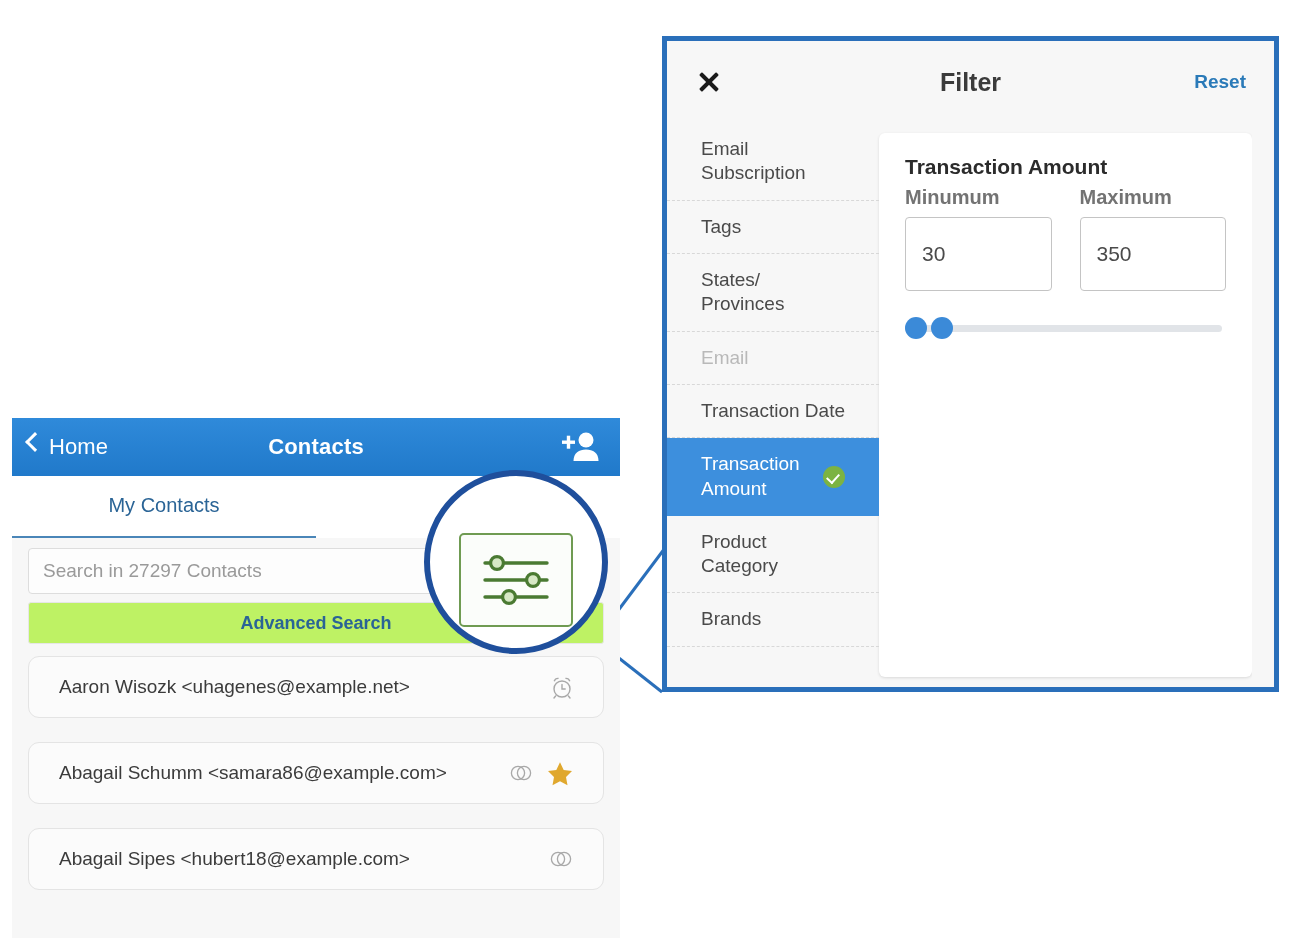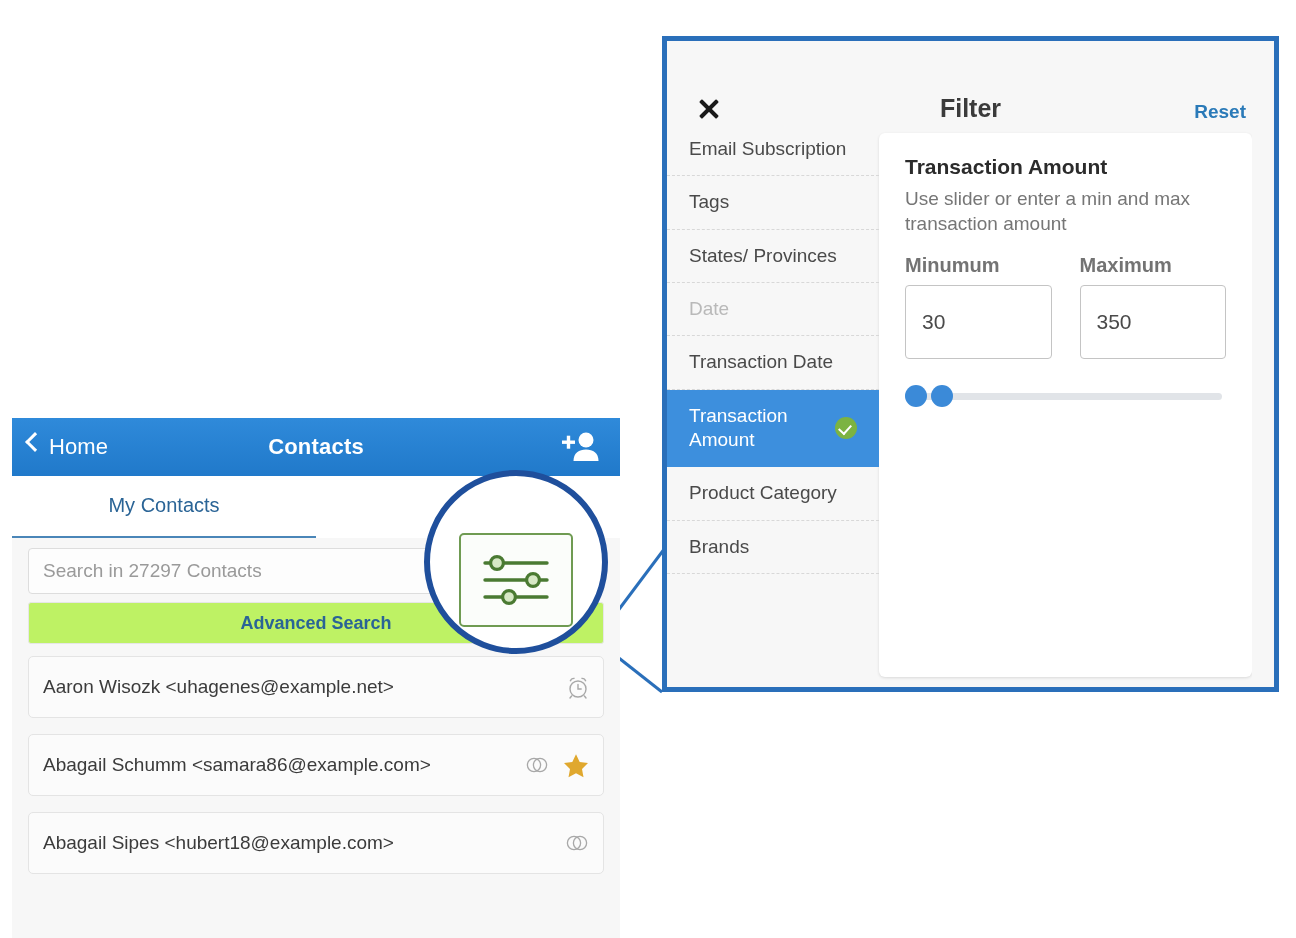--- a/index.html
+++ b/index.html
@@ -143,25 +143,25 @@
     box-sizing: border-box;
   }
 
   #contact-list {
     padding: 12px 16px 0 16px;
   }
   .contact-row {
     height: 62px;
     background: #fbfbfb;
     border: 1px solid #e4e4e4;
-    border-radius: 5px;
-    margin-bottom: 16px;
-    display: flex;
-    align-items: center;
-    padding: 0 14px;
+    border-radius: 11px;
+    margin-bottom: 24px;
+    display: flex;
+    align-items: center;
+    padding: 0 30px;
     box-sizing: border-box;
   }
   .contact-name {
     flex: 1;
     font-size: 19px;
     color: #3b3b3b;
     white-space: nowrap;
     overflow: hidden;
   }
   .row-icons {
@@ -210,21 +210,21 @@
     height: 656px;
     border: 5px solid #2a6fba;
     background: #f7f7f7;
     box-sizing: border-box;
     display: flex;
     flex-direction: column;
   }
   #filter-panel-header {
     height: 82px;
     display: flex;
-    align-items: flex-end;
+    align-items: center;
     padding: 0 28px;
     box-sizing: border-box;
     position: relative;
     flex: 0 0 auto;
   }
   #filter-close-button {
     width: 28px;
     height: 28px;
     position: relative;
   }
@@ -262,21 +262,21 @@
     flex: 1;
     display: flex;
     min-height: 0;
   }
   #filter-categories {
     width: 212px;
     flex: 0 0 212px;
     background: #f7f7f7;
   }
   .filter-cat {
-    padding: 14px 22px;
+    padding: 14px 34px;
     font-size: 19px;
     color: #4a4a4a;
     border-bottom: 1px dashed #d8d8d8;
     line-height: 1.28;
     box-sizing: border-box;
     position: relative;
   }
   .filter-cat.disabled { color: #b9b9b9; }
   .filter-cat.selected {
     background: #3d8fdd;
@@ -504,41 +504,40 @@
       <div class="filter-cat">
         <span class="cat-label">Email Subscription</span>
       </div>
       <div class="filter-cat">
         <span class="cat-label">Tags</span>
       </div>
       <div class="filter-cat">
         <span class="cat-label">States/ Provinces</span>
       </div>
       <div class="filter-cat disabled">
-        <span class="cat-label">Date</span>
+        <span class="cat-label">Email</span>
       </div>
       <div class="filter-cat">
         <span class="cat-label">Transaction Date</span>
       </div>
       <div class="filter-cat selected">
         <span class="cat-label">Transaction Amount</span>
         <span class="check-badge"></span>
       </div>
       <div class="filter-cat">
         <span class="cat-label">Product Category</span>
       </div>
       <div class="filter-cat">
         <span class="cat-label">Brands</span>
       </div>
     </div>
 
     <div id="filter-content-wrap">
       <div id="filter-content-card">
         <div id="panel-heading">Transaction Amount</div>
-        <div id="panel-description">Use slider or enter a min and max transaction amount</div>
 
         <div id="range-fields">
           <div class="range-field">
             <div class="range-label">Minumum</div>
             <div class="range-input">
               <span>30</span>
             </div>
           </div>
           <div class="range-field">
             <div class="range-label">Maximum</div>

